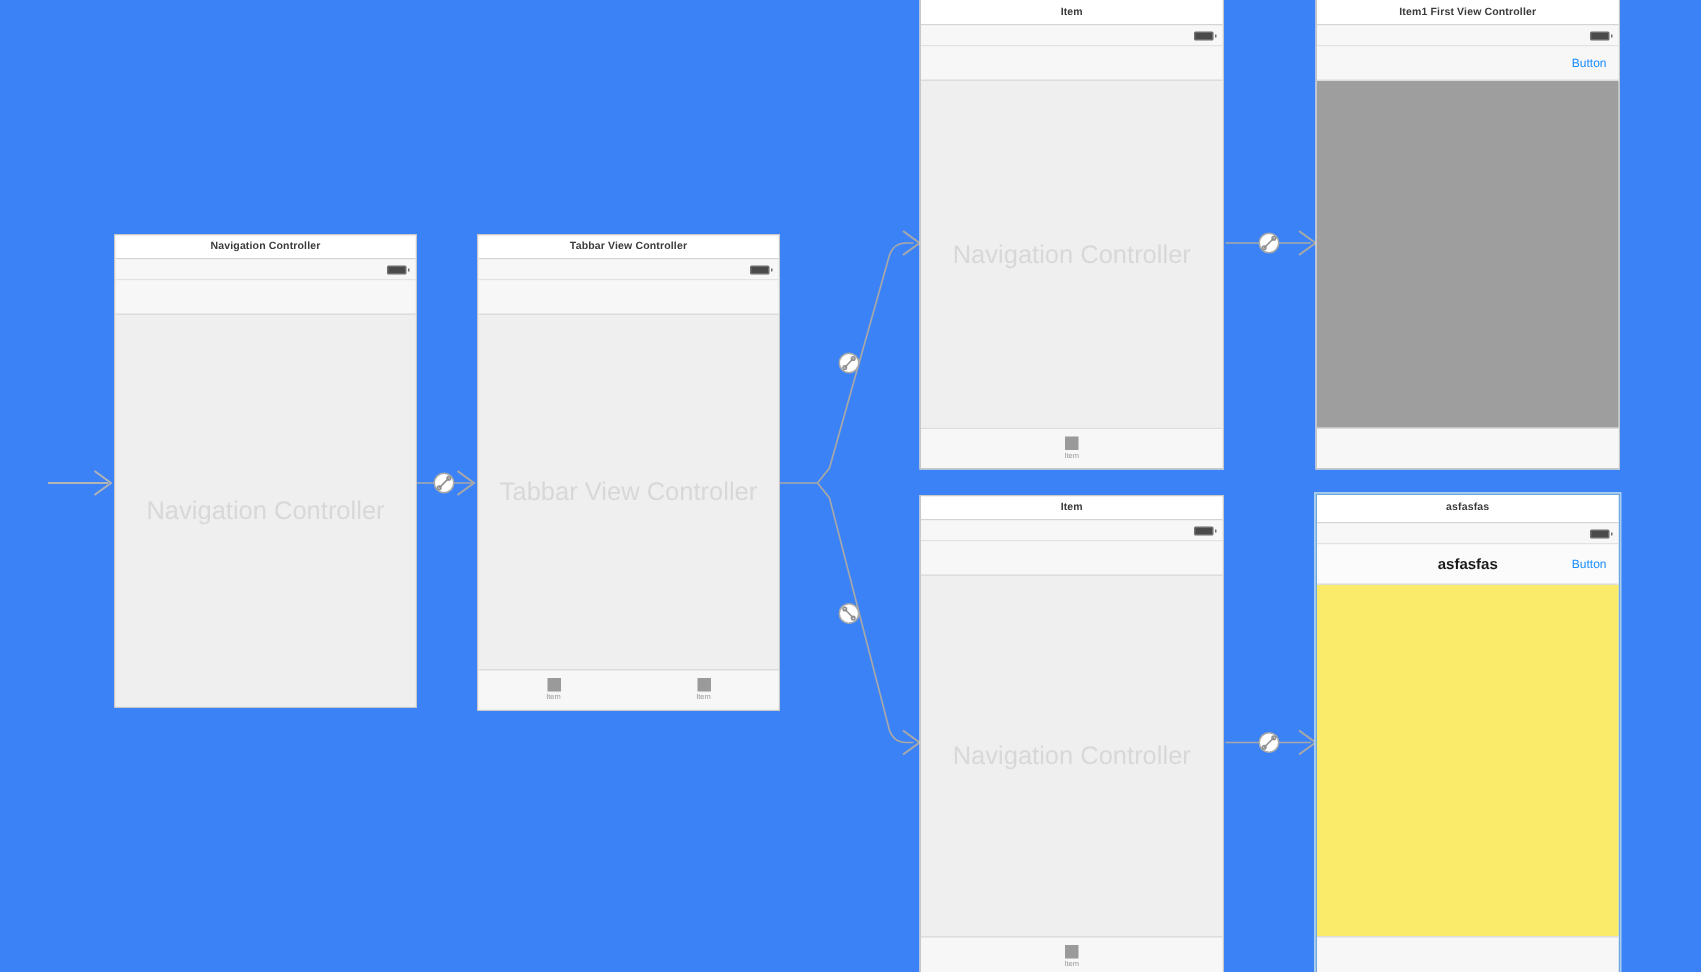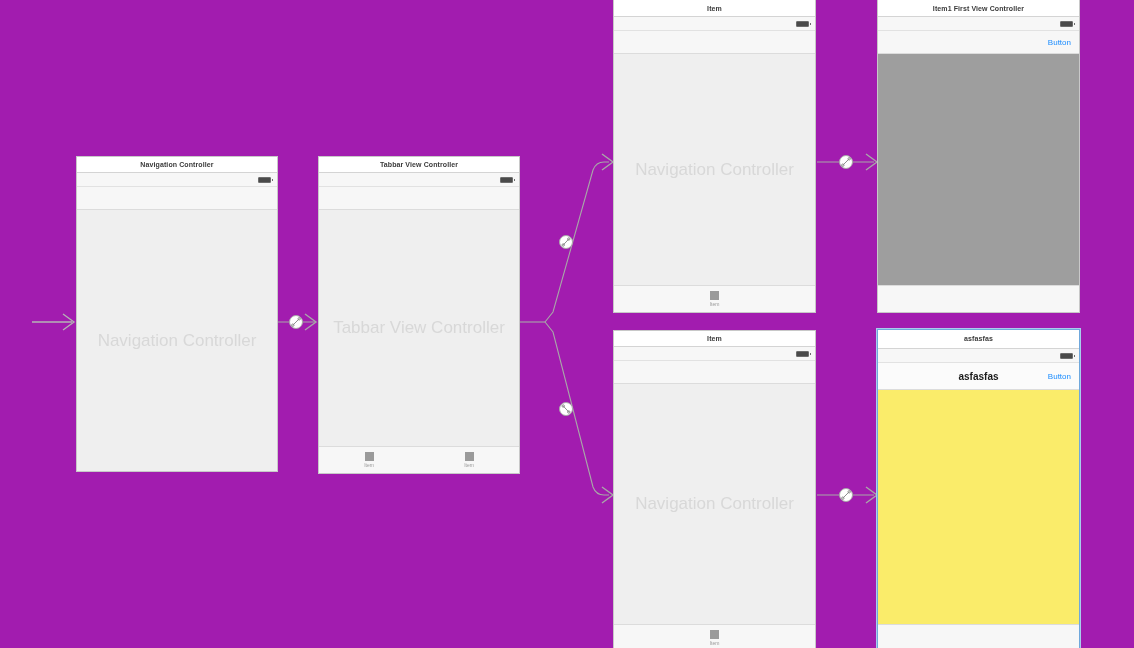--- a/index.html
+++ b/index.html
@@ -13,21 +13,21 @@
     position: relative;
     overflow: hidden;
     font-family: "Liberation Sans", sans-serif;
     -webkit-font-smoothing: antialiased;
   }
 
   
   #canvas {
     position: absolute;
     inset: 0;
-    background: #a21caf;
+    background: #3b82f6;
   }
 
   
   .scene {
     position: absolute;
     background: #ffffff;
     border: 1px solid #c8c8c8;
     box-sizing: border-box;
     display: flex;
     flex-direction: column;

